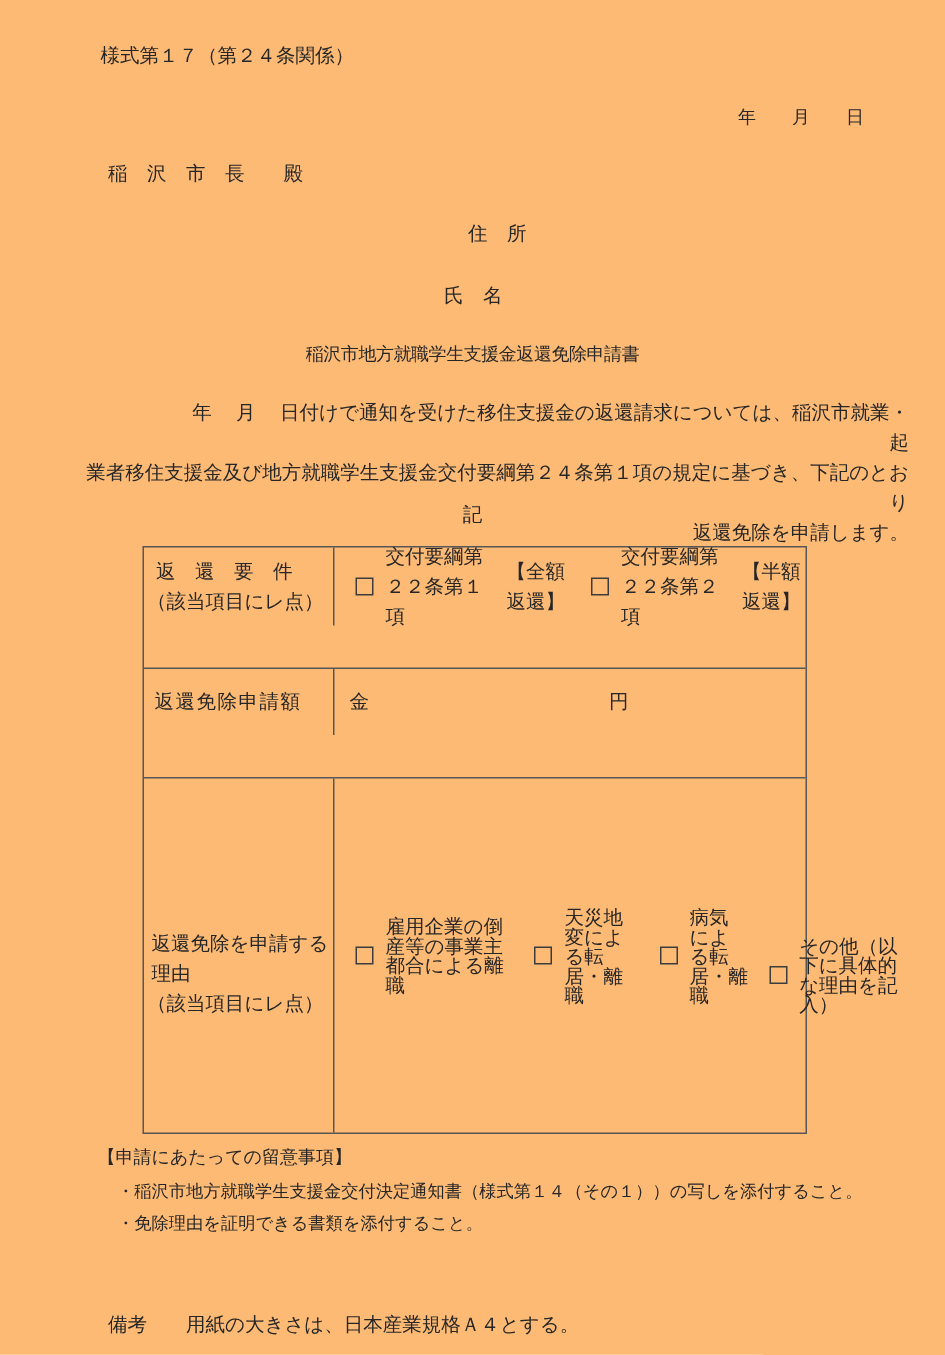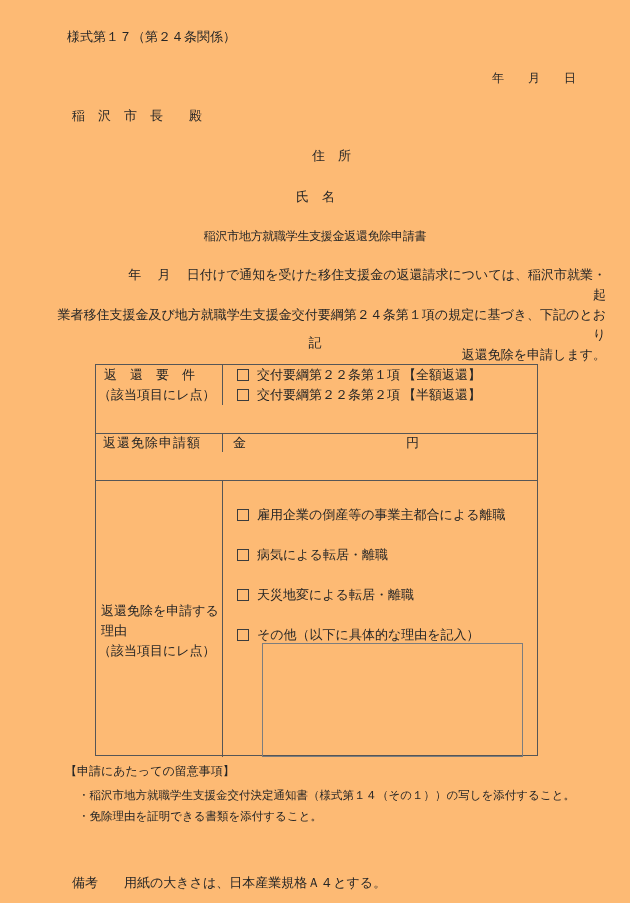--- a/index.html
+++ b/index.html
@@ -38,21 +38,21 @@
     gap:28px;
   }
   .trow { display:flex; box-sizing:border-box; }
   .trow + .trow { border-top:1px solid #565656; }
   .tcell-l {
     width:127px; flex-shrink:0; box-sizing:border-box;
     border-right:1px solid #565656;
     display:flex; flex-direction:column; justify-content:center;
     padding-left:2px;
   }
-  .tcell-r { flex:1; box-sizing:border-box; display:flex; flex-direction:column; }
+  .tcell-r { flex:1; box-sizing:border-box; display:flex; flex-direction:row; }
   .r1 { height:52px; }
   .r2 { height:45px; }
   .r3 { flex:1; }
 
   .r1 .tcell-l div, .r3 .tcell-l div { line-height:20px; }
   .pl6 { padding-left:6px; }
   .pl3 { padding-left:3px; }
 
   .r1 .tcell-r { justify-content:center; }
   .opt-line {
@@ -148,25 +148,25 @@
         <div class="pl3">理由</div>
         <div>（該当項目にレ点）</div>
       </div>
       <div class="tcell-r">
         <div class="opt-line">
           <span class="chk"></span>
           <span>雇用企業の倒産等の事業主都合による離職</span>
         </div>
         <div class="opt-line">
           <span class="chk"></span>
-          <span>病気による転居・離職</span>
+          <span>天災地変による転居・離職</span>
         </div>
         <div class="opt-line">
           <span class="chk"></span>
-          <span>天災地変による転居・離職</span>
+          <span>病気による転居・離職</span>
         </div>
         <div class="opt-line" style="margin-bottom:2px;">
           <span class="chk"></span>
           <span>その他（以下に具体的な理由を記入）</span>
         </div>
         <div class="free-box"></div>
       </div>
     </div>
 
   </div>

